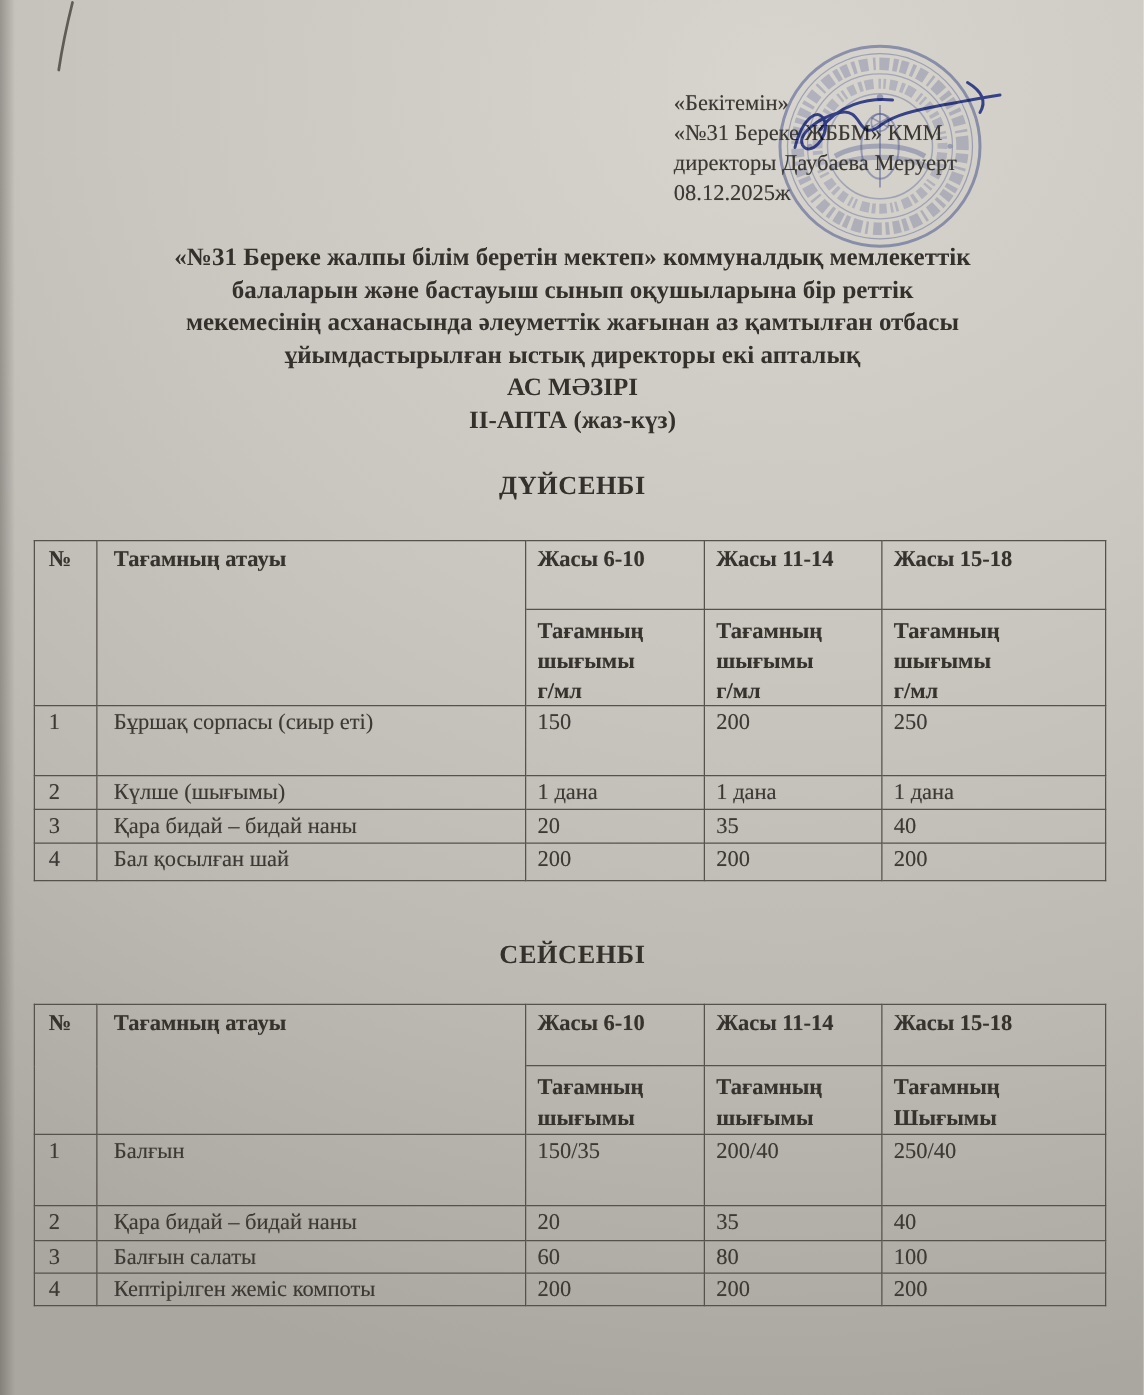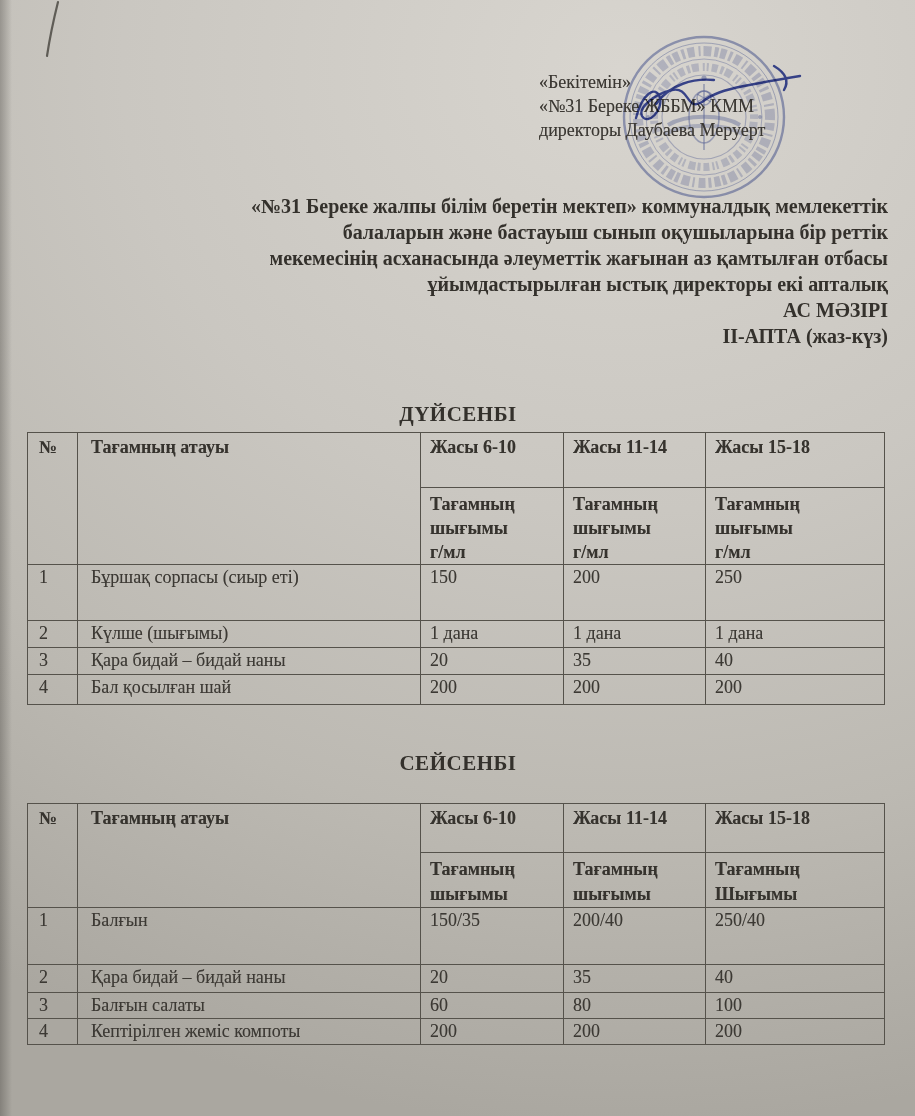--- a/index.html
+++ b/index.html
@@ -13,28 +13,28 @@
     background:linear-gradient(to right, rgba(45,42,38,0.30), rgba(45,42,38,0));
     pointer-events:none;
   }
   .txt{color:#3b3833;text-shadow:0 0 0.6px rgba(58,54,48,0.45);}
   .approval{
     position:absolute;left:539px;top:70px;width:360px;
     font-size:18px;line-height:24px;z-index:3;
   }
   .title-block{
     position:absolute;left:28px;top:193px;width:860px;
-    text-align:right;font-weight:bold;font-size:20px;line-height:26px;
+    text-align:center;font-weight:bold;font-size:20px;line-height:26px;
     color:#34312c;z-index:3;
   }
   .day-heading{
     position:absolute;left:28px;width:860px;text-align:center;
     font-weight:bold;font-size:21px;letter-spacing:0.5px;color:#34312c;
   }
-  .day-1{top:402px;}
+  .day-1{top:376px;}
   .day-2{top:751px;text-align:center;}
   table.menu{
     position:absolute;left:27px;width:857px;
     border-collapse:collapse;table-layout:fixed;
   }
   .menu-1{top:432px;}
   .menu-2{top:803px;}
   table.menu td{
     border:1.6px solid #55524b;vertical-align:top;
     padding:2px 6px 0 9px;font-size:18px;color:#3c3934;
@@ -89,20 +89,21 @@
     <path d="M38,68 C44,44 58,34 62,48 C65,60 50,76 44,66 C40,58 56,44 74,40 C92,36 88,62 104,52 C114,44 126,40 146,36 C166,32 184,29 202,26"></path>
     <path d="M58,54 C72,34 96,28 116,30"></path>
     <path d="M176,16 C186,22 192,30 186,40"></path>
   </g>
 </svg>
 
 <div class="approval txt">
   <div>«Бекітемін»</div>
   <div>«№31 Береке ЖББМ» КММ</div>
   <div>директоры Даубаева Меруерт</div>
+  <div>08.12.2025ж</div>
 </div>
 
 <div class="title-block">
   <div>«№31 Береке жалпы білім беретін мектеп» коммуналдық мемлекеттік</div>
   <div>балаларын және бастауыш сынып оқушыларына бір реттік</div>
   <div>мекемесінің асханасында әлеуметтік жағынан аз қамтылған отбасы</div>
   <div>ұйымдастырылған ыстық директоры екі апталық</div>
   <div>АС МӘЗІРІ</div>
   <div>ІІ-АПТА (жаз-күз)</div>
 </div>

